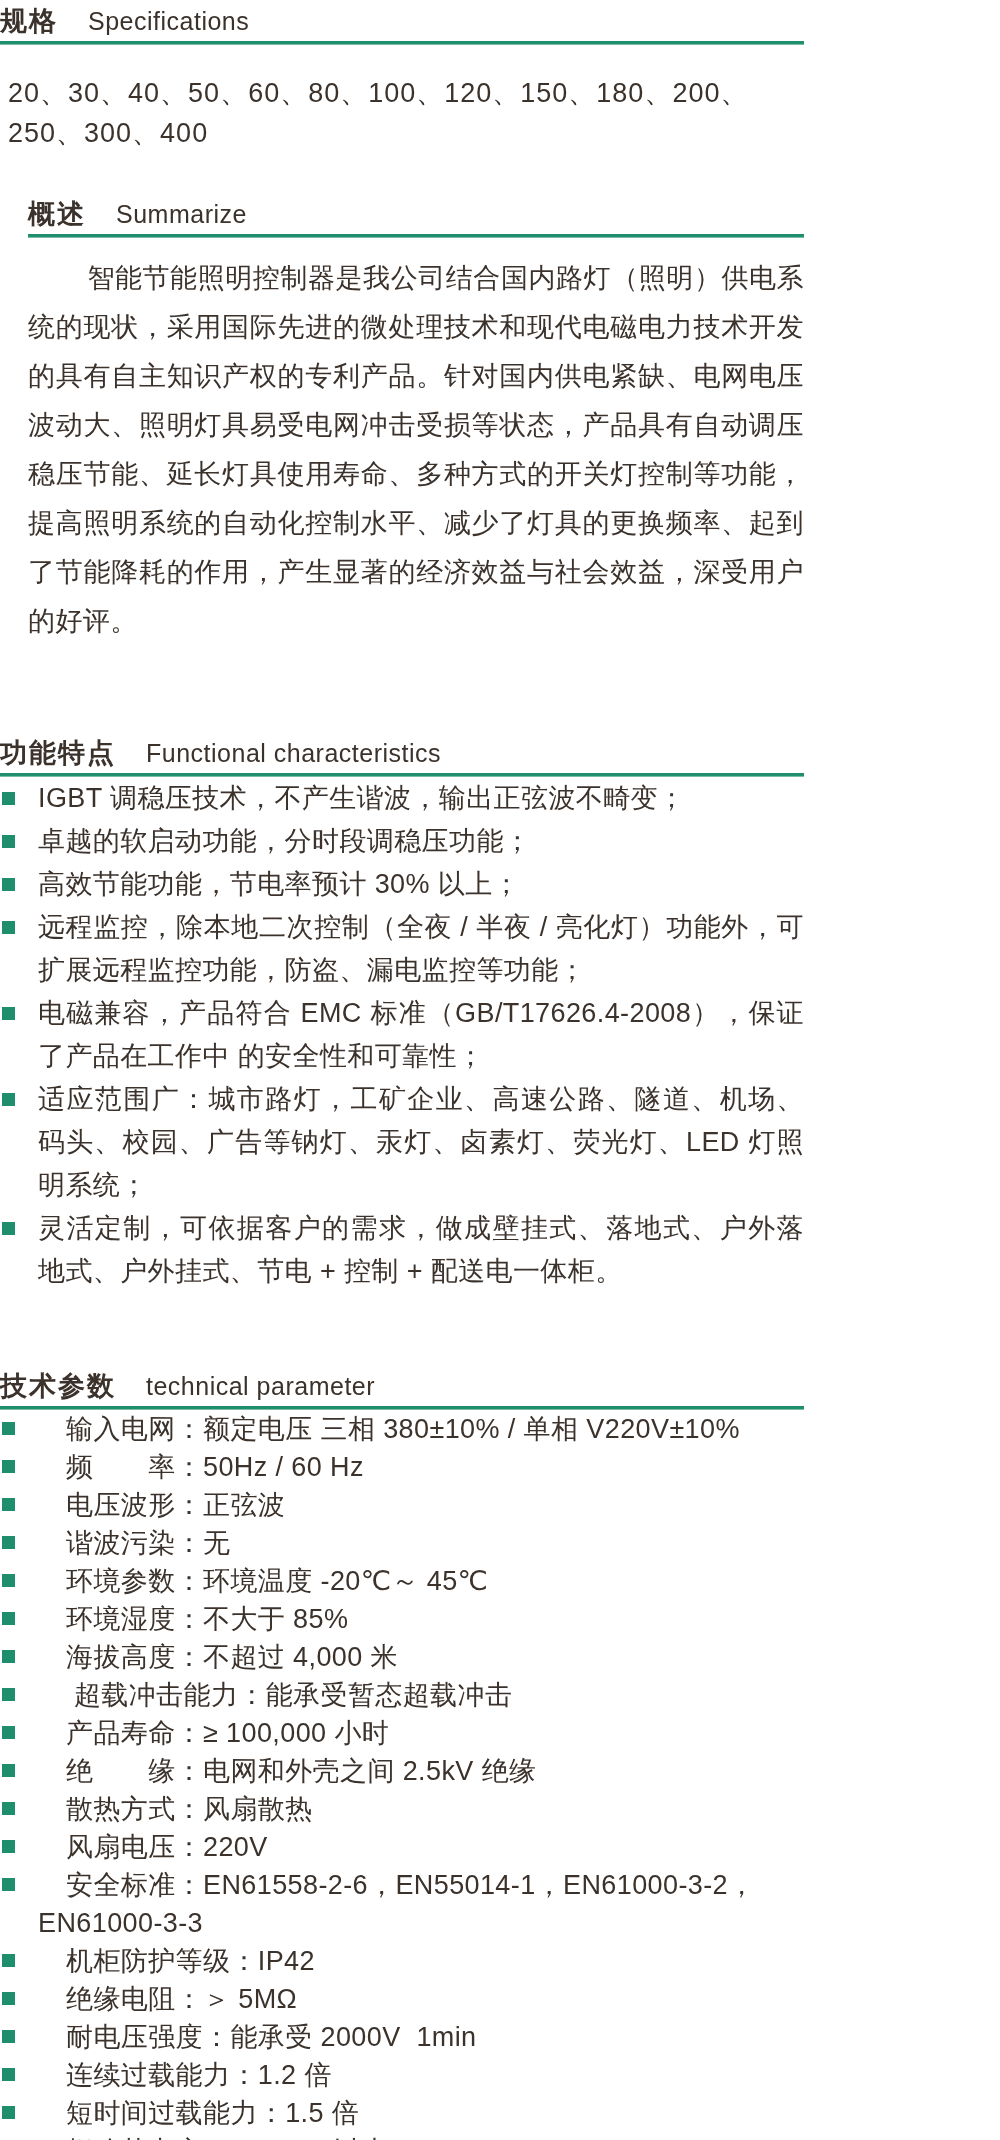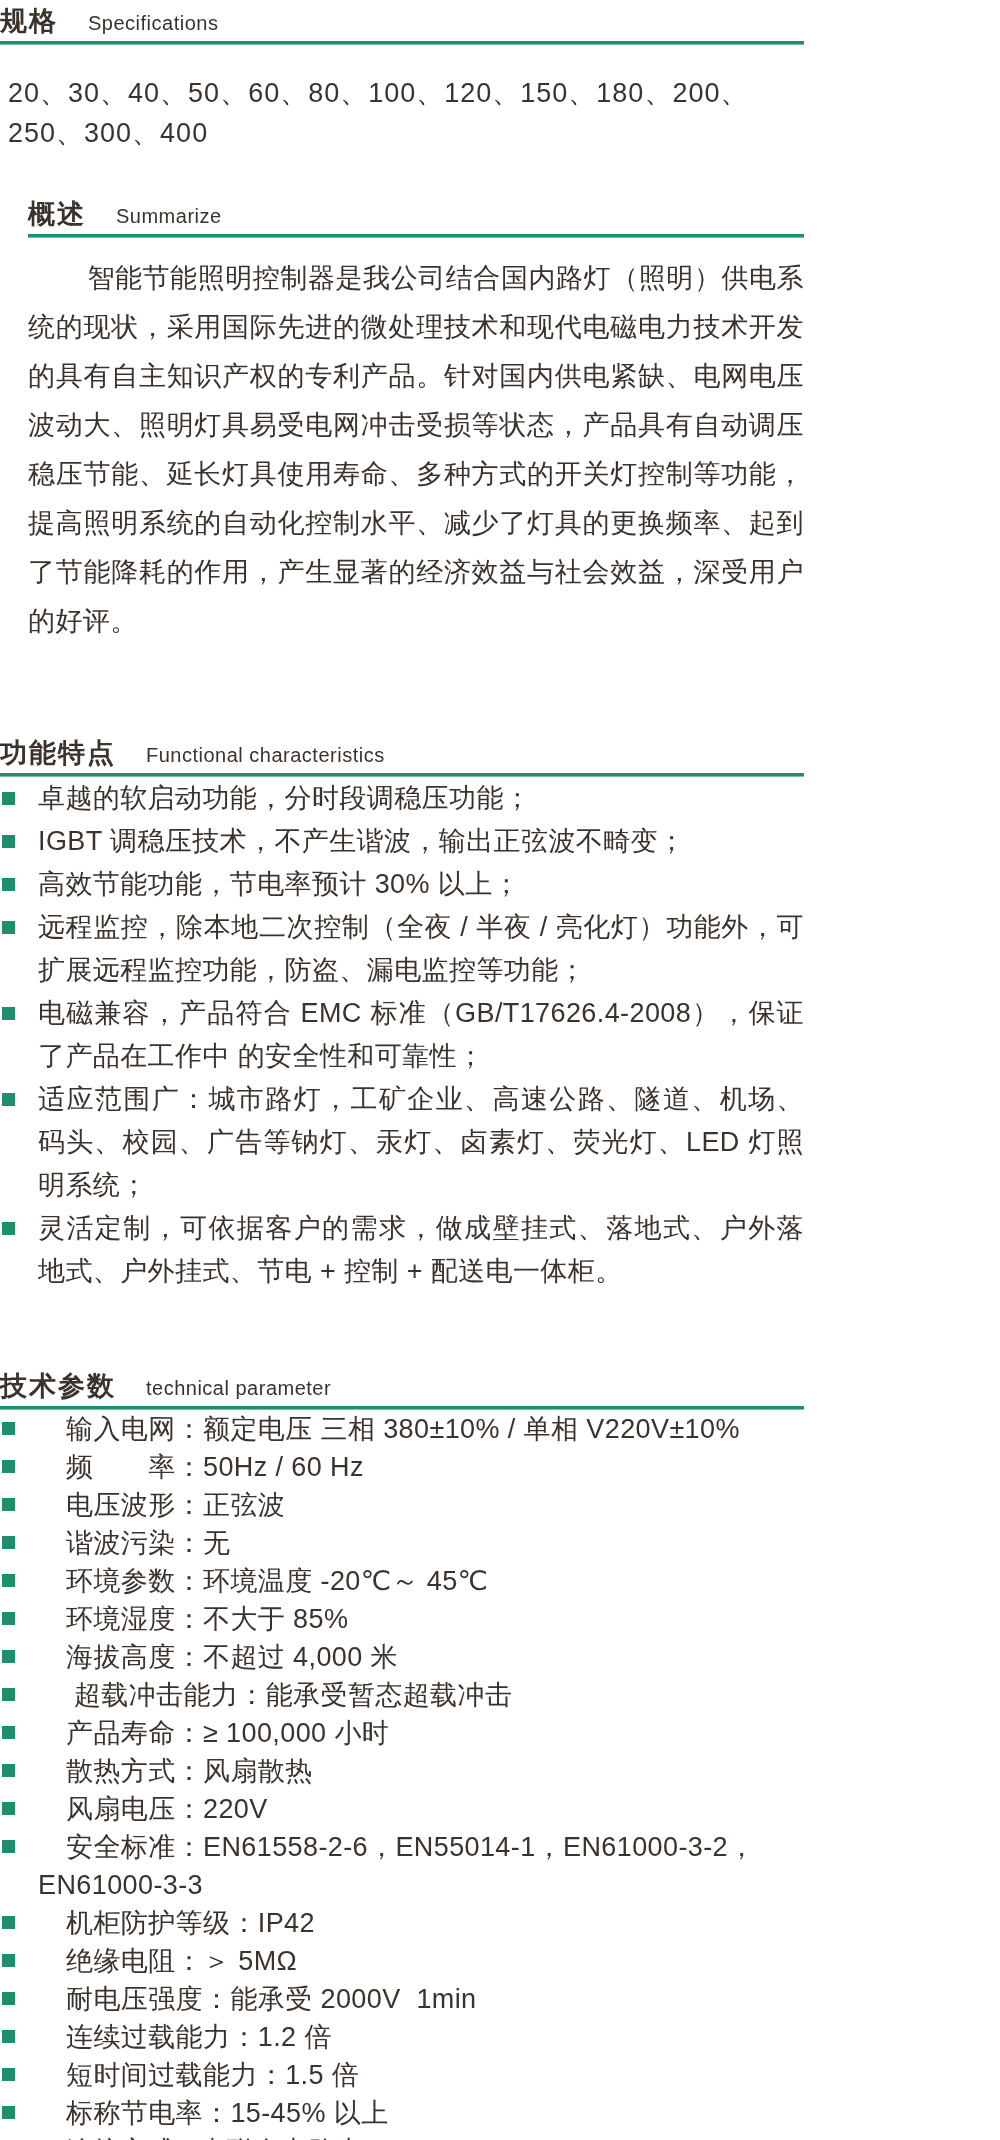--- a/index.html
+++ b/index.html
@@ -6,21 +6,21 @@
   body{
     width:1000px;height:2140px;overflow:hidden;
     font-family:"Liberation Sans","DejaVu Sans",sans-serif;
     color:var(--ink,#3b322c);
   }
   .page{width:804px;height:2140px;}
 
   
   .sec-head{display:flex;align-items:baseline;gap:30px;height:38px;padding-top:3px;box-sizing:content-box;}
   .title-cn{margin:0;font-size:27px;font-weight:bold;letter-spacing:2px;line-height:36px;}
-  .title-en{font-size:20px;letter-spacing:0.5px;}
+  .title-en{font-size:25px;letter-spacing:0.5px;}
   .rule{height:4px;width:100%;
     background:linear-gradient(to bottom,var(--accent,#1e8e6d) 0%,var(--accent,#1e8e6d) 62%,#a7d2c0 100%);}
 
   
   .spec-values{margin:28px 8px 0;font-size:27px;line-height:40px;letter-spacing:1px;}
 
   
   .summ-par{margin:16px 0 0;font-size:27px;line-height:49px;letter-spacing:0.4px;
     text-align:justify;text-indent:2.2em;}
 
@@ -69,26 +69,26 @@
   <section class="sec-features">
     <header class="sec-head">
       <h2 class="title-cn">功能特点</h2>
       <span class="title-en">Functional characteristics</span>
     </header>
     <div class="rule"></div>
     <ul class="blist feature-list">
 
         <li>
           <span class="sq"></span>
+          <span class="li-text">IGBT 调稳压技术，不产生谐波，输出正弦波不畸变；</span>
+        </li>
+
+        <li>
+          <span class="sq"></span>
           <span class="li-text">卓越的软启动功能，分时段调稳压功能；</span>
-        </li>
-
-        <li>
-          <span class="sq"></span>
-          <span class="li-text">IGBT 调稳压技术，不产生谐波，输出正弦波不畸变；</span>
         </li>
 
         <li>
           <span class="sq"></span>
           <span class="li-text">高效节能功能，节电率预计 30% 以上；</span>
         </li>
 
         <li>
           <span class="sq"></span>
           <span class="li-text">远程监控，除本地二次控制（全夜 / 半夜 / 亮化灯）功能外，可扩展远程监控功能，防盗、漏电监控等功能；</span>
@@ -163,20 +163,21 @@
           <span class="li-text"> 超载冲击能力：能承受暂态超载冲击</span>
         </li>
 
         <li>
           <span class="sq"></span>
           <span class="li-text">产品寿命：≥ 100,000 小时</span>
         </li>
 
         <li>
           <span class="sq"></span>
+          <span class="li-text">绝　　缘：电网和外壳之间 2.5kV 绝缘</span>
         </li>
 
         <li>
           <span class="sq"></span>
           <span class="li-text">散热方式：风扇散热</span>
         </li>
 
         <li>
           <span class="sq"></span>
           <span class="li-text">风扇电压：220V</span>

